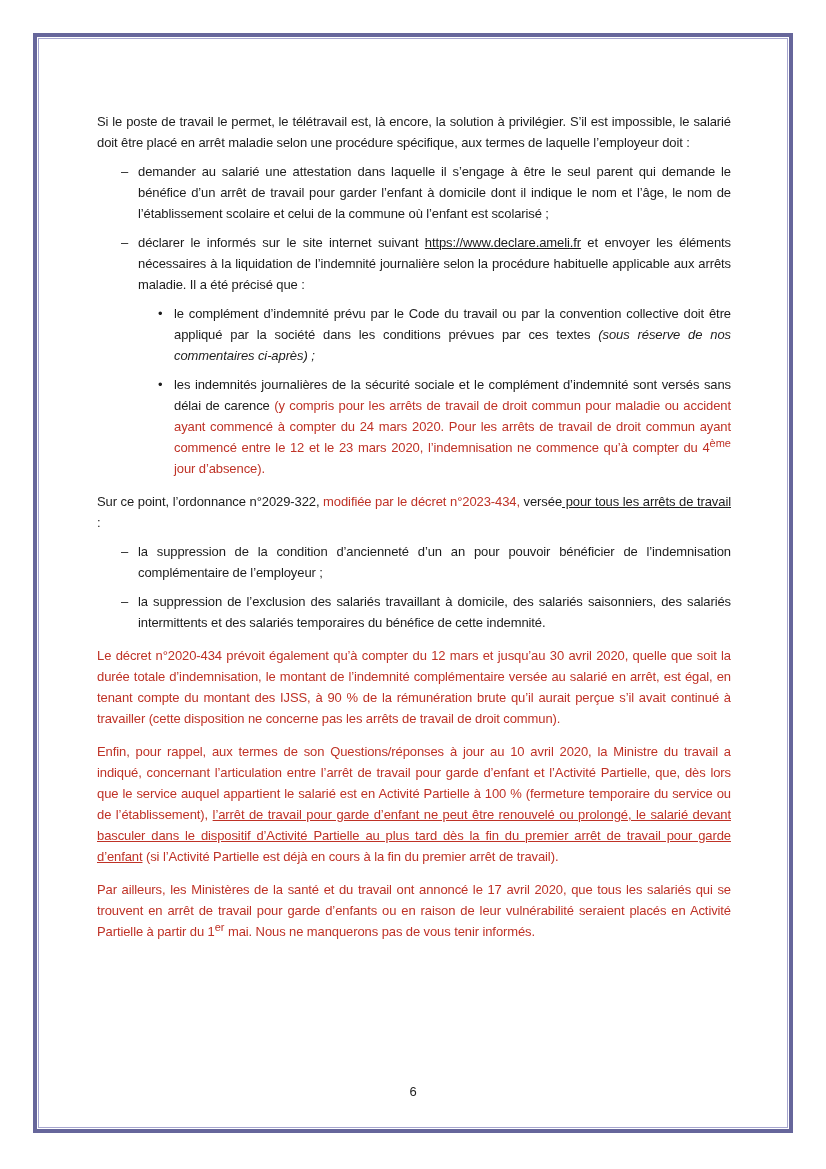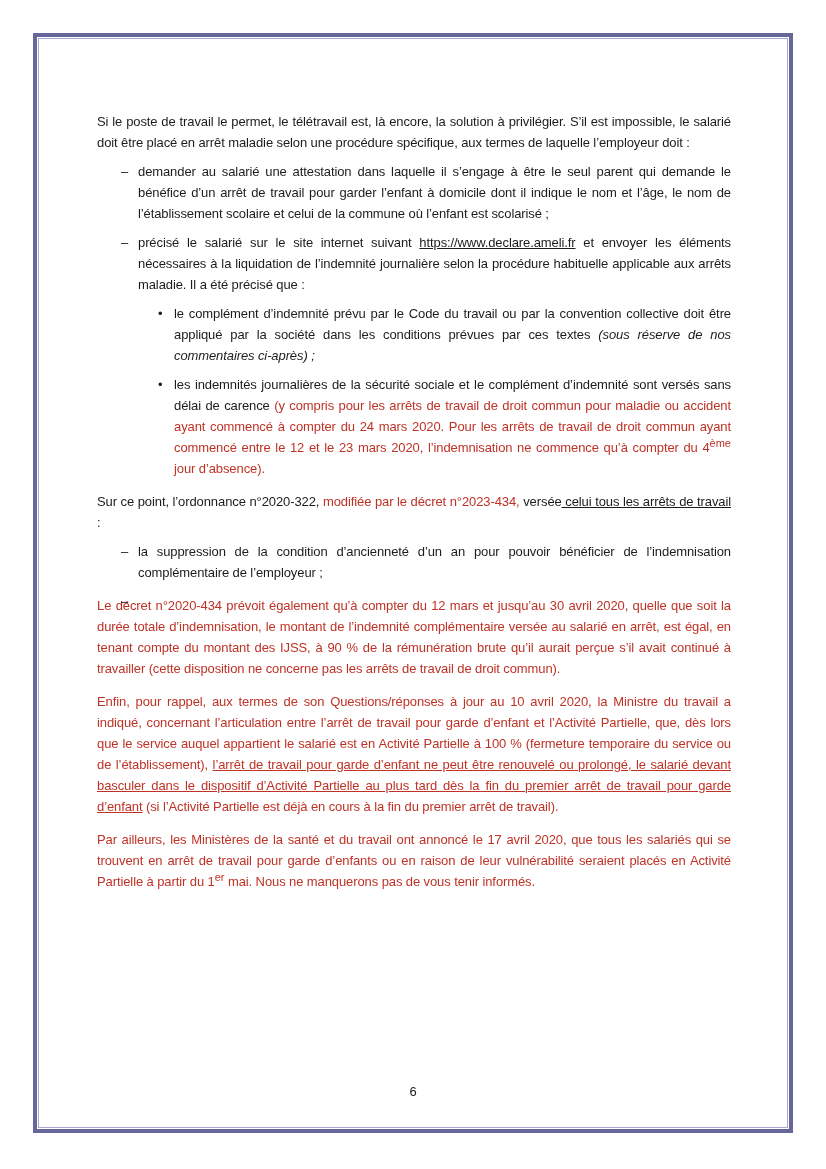--- a/index.html
+++ b/index.html
@@ -83,24 +83,24 @@
 </head>
 <body>
 
 <div class="page">
   <div class="frame-outer">
     <div class="frame-inner"></div>
   </div>
   <div class="content">
       <div class="block p"><span>Si le poste de travail le permet, le télétravail est, là encore, la solution à privilégier. S’il est impossible, le salarié doit être placé en arrêt maladie selon une procédure spécifique, aux termes de laquelle l’employeur doit :</span></div>
       <div class="block li-dash"><span class="marker">–</span><span>demander au salarié une attestation dans laquelle il s’engage à être le seul parent qui demande le bénéfice d’un arrêt de travail pour garder l’enfant à domicile dont il indique le nom et l’âge, le nom de l’établissement scolaire et celui de la commune où l’enfant est scolarisé ;</span></div>
-      <div class="block li-dash"><span class="marker">–</span><span>précisé le salarié sur le site internet suivant </span><span class="run-link">https://www.declare.ameli.fr</span><span> et envoyer les éléments nécessaires à la liquidation de l’indemnité journalière selon la procédure habituelle applicable aux arrêts maladie. Il a été précisé que :</span></div>
+      <div class="block li-dash"><span class="marker">–</span><span>déclarer le informés sur le site internet suivant </span><span class="run-link">https://www.declare.ameli.fr</span><span> et envoyer les éléments nécessaires à la liquidation de l’indemnité journalière selon la procédure habituelle applicable aux arrêts maladie. Il a été précisé que :</span></div>
       <div class="block li-bullet"><span class="marker">•</span><span>le complément d’indemnité prévu par le Code du travail ou par la convention collective doit être appliqué par la société dans les conditions prévues par ces textes </span><span class="run-italic">(sous réserve de nos commentaires ci-après) ;</span></div>
       <div class="block li-bullet"><span class="marker">•</span><span>les indemnités journalières de la sécurité sociale et le complément d’indemnité sont versés sans délai de carence </span><span class="run-red">(y compris pour les arrêts de travail de droit commun pour maladie ou accident ayant commencé à compter du 24 mars 2020. Pour les arrêts de travail de droit commun ayant commencé entre le 12 et le 23 mars 2020, l’indemnisation ne commence qu’à compter du 4</span><span class="run-red run-sup">ème</span><span class="run-red"> jour d’absence).</span></div>
-      <div class="block p"><span>Sur ce point, l’ordonnance n°2020-322, </span><span class="run-red">modifiée par le décret n°2023-434,</span><span> versée</span><span class="run-underline"> celui tous les arrêts de travail</span><span> :</span></div>
+      <div class="block p"><span>Sur ce point, l’ordonnance n°2029-322, </span><span class="run-red">modifiée par le décret n°2023-434,</span><span> versée</span><span class="run-underline"> pour tous les arrêts de travail</span><span> :</span></div>
       <div class="block li-dash"><span class="marker">–</span><span class="run-bold">la suppression de la condition d’ancienneté d’un an</span><span> pour pouvoir bénéficier de l’indemnisation complémentaire de l’employeur ;</span></div>
-      <div class="block li-dash"><span class="marker">–</span></div>
+      <div class="block li-dash"><span class="marker">–</span><span>la suppression de l’exclusion des salariés travaillant à domicile, des salariés saisonniers, des salariés intermittents et des salariés temporaires du bénéfice de cette indemnité.</span></div>
       <div class="block p"><span class="run-red">Le décret n°2020-434 prévoit également qu’à compter du 12 mars et jusqu’au 30 avril 2020, quelle que soit la durée totale d’indemnisation, le montant de l’indemnité complémentaire versée au salarié en arrêt, est égal, en tenant compte du montant des IJSS, </span><span class="run-red run-bold">à 90 % de la rémunération brute qu’il aurait perçue s’il avait continué à travailler</span><span class="run-red"> (cette disposition ne concerne pas les arrêts de travail de droit commun).</span></div>
       <div class="block p"><span class="run-red">Enfin, pour rappel, aux termes de son Questions/réponses à jour au 10 avril 2020, la Ministre du travail a indiqué, concernant l’articulation entre l’arrêt de travail pour garde d’enfant et l’Activité Partielle, que, dès lors que le service auquel appartient le salarié est en Activité Partielle à 100 % (fermeture temporaire du service ou de l’établissement), </span><span class="run-red run-underline">l’arrêt de travail pour garde d’enfant ne peut être renouvelé ou prolongé, le salarié devant basculer dans le dispositif d’Activité Partielle au plus tard dès la fin du premier arrêt de travail pour garde d’enfant</span><span class="run-red"> (si l’Activité Partielle est déjà en cours à la fin du premier arrêt de travail).</span></div>
       <div class="block p"><span class="run-red">Par ailleurs, les Ministères de la santé et du travail ont annoncé le 17 avril 2020, que tous les salariés qui se trouvent en arrêt de travail pour garde d’enfants ou en raison de leur vulnérabilité seraient placés en Activité Partielle à partir du 1</span><span class="run-red run-sup">er</span><span class="run-red"> mai. Nous ne manquerons pas de vous tenir informés.</span></div>
     </div>
   <div class="page-number">6</div>
 </div>
 
 </body></html>

